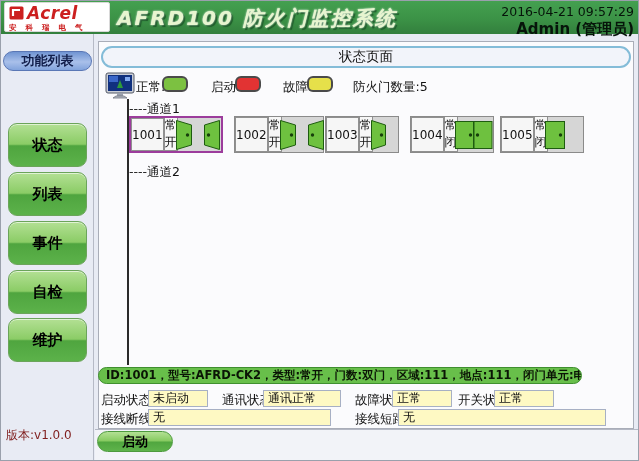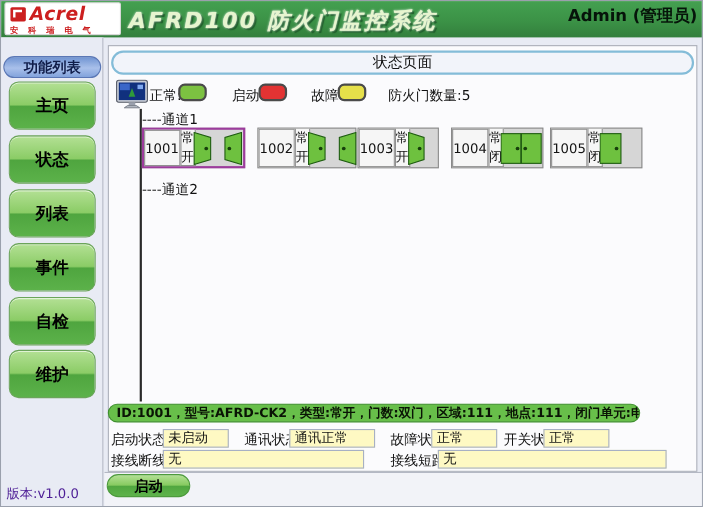--- a/index.html
+++ b/index.html
@@ -54,21 +54,21 @@
   }
   .side-btn {
     position:absolute; left:7px; width:79px; height:44px;
     border-radius:9px; border:1px solid #6ba45a;
     background:linear-gradient(180deg,#b3e094 0%, #8bcc66 48%, #4fa53f 52%, #5cb24a 100%);
     box-shadow:inset 0 1px 0 rgba(255,255,255,.6);
     color:#000; font-size:15px; font-weight:bold;
     display:flex; align-items:center; justify-content:center; cursor:pointer;
   }
   .sb0{top:40px}.sb1{top:89px}.sb2{top:138px}.sb3{top:187px}.sb4{top:236px}.sb5{top:284px}
-  .version-label { position:absolute; left:5px; bottom:4px; font-size:12px; color:#4c1d95; }
+  .version-label { position:absolute; left:5px; bottom:18px; font-size:12px; color:#7f1d1d; }
 
   
   .main-panel {
     position:absolute; left:97px; top:40px; width:536px; height:388px;
     background:#fbfbfd; border:1px solid #a9adb8;
   }
   .page-title-bar {
     position:absolute; left:100px; top:45px; width:530px; height:22px;
     border:2px solid #84bcd8; border-radius:12px; background:#f2f4fa;
     display:flex; align-items:center; justify-content:center;
@@ -157,27 +157,27 @@
         <svg class="logo-mark" viewBox="0 0 15 14">
           <rect x="0.5" y="0.5" width="14" height="13" rx="1.5" fill="#cc1f1f"></rect>
           <path d="M4 10 V4 H11" stroke="#ffffff" stroke-width="2.2" fill="none"></path>
         </svg>
         <span class="logo-brand">Acrel</span>
       </div>
       <div class="logo-sub">安 科 瑞 电 气</div>
     </div>
     <div class="header-title">AFRD100 防火门监控系统</div>
     <div class="header-right">
+      <div class="header-datetime">2016-04-21 09:57:29</div>
       <div class="header-user">Admin (管理员)</div>
     </div>
   </div>
 
   <div class="sidebar">
     <div class="sidebar-tab">功能列表</div>
-    <div class="side-btn sb0">主页</div>
     <div class="side-btn sb1">状态</div>
     <div class="side-btn sb2">列表</div>
     <div class="side-btn sb3">事件</div>
     <div class="side-btn sb4">自检</div>
     <div class="side-btn sb5">维护</div>
     <div class="version-label">版本:v1.0.0</div>
   </div>
 
   <div class="main-panel"></div>
   <div class="page-title-bar">状态页面</div>

